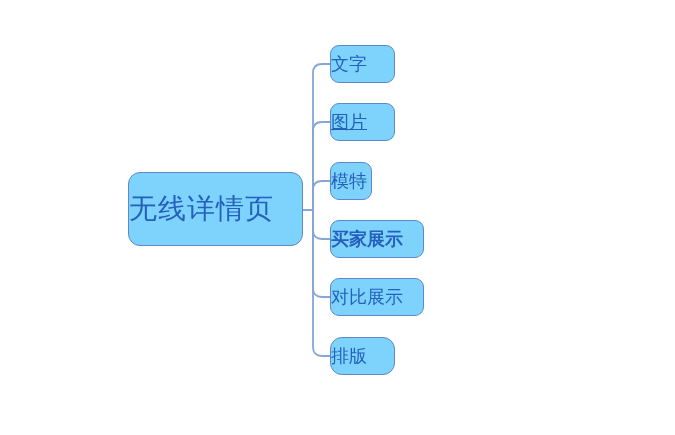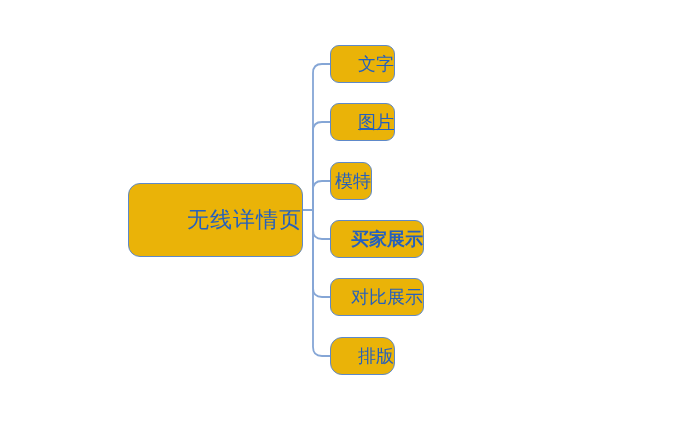--- a/index.html
+++ b/index.html
@@ -18,36 +18,36 @@
   svg.connectors {
     position: absolute;
     left: 0;
     top: 0;
     width: 675px;
     height: 435px;
   }
   .node {
     position: absolute;
     box-sizing: border-box;
-    background: #eab308;
+    background: #7dd3fc;
     border: 1.5px solid #5e89c9;
     color: #2560bd;
     display: flex;
     align-items: center;
-    justify-content: flex-end;
+    justify-content: flex-start;
     white-space: nowrap;
     cursor: default;
   }
   .root-node {
     left: 128px;
-    top: 183px;
+    top: 172px;
     width: 175px;
     height: 74px;
     border-radius: 12px;
-    font-size: 22px;
+    font-size: 28px;
     letter-spacing: 1px;
   }
   .child-node {
     left: 330px;
     height: 38px;
     border-radius: 9px;
     font-size: 18px;
   }
 </style>
 </head>

